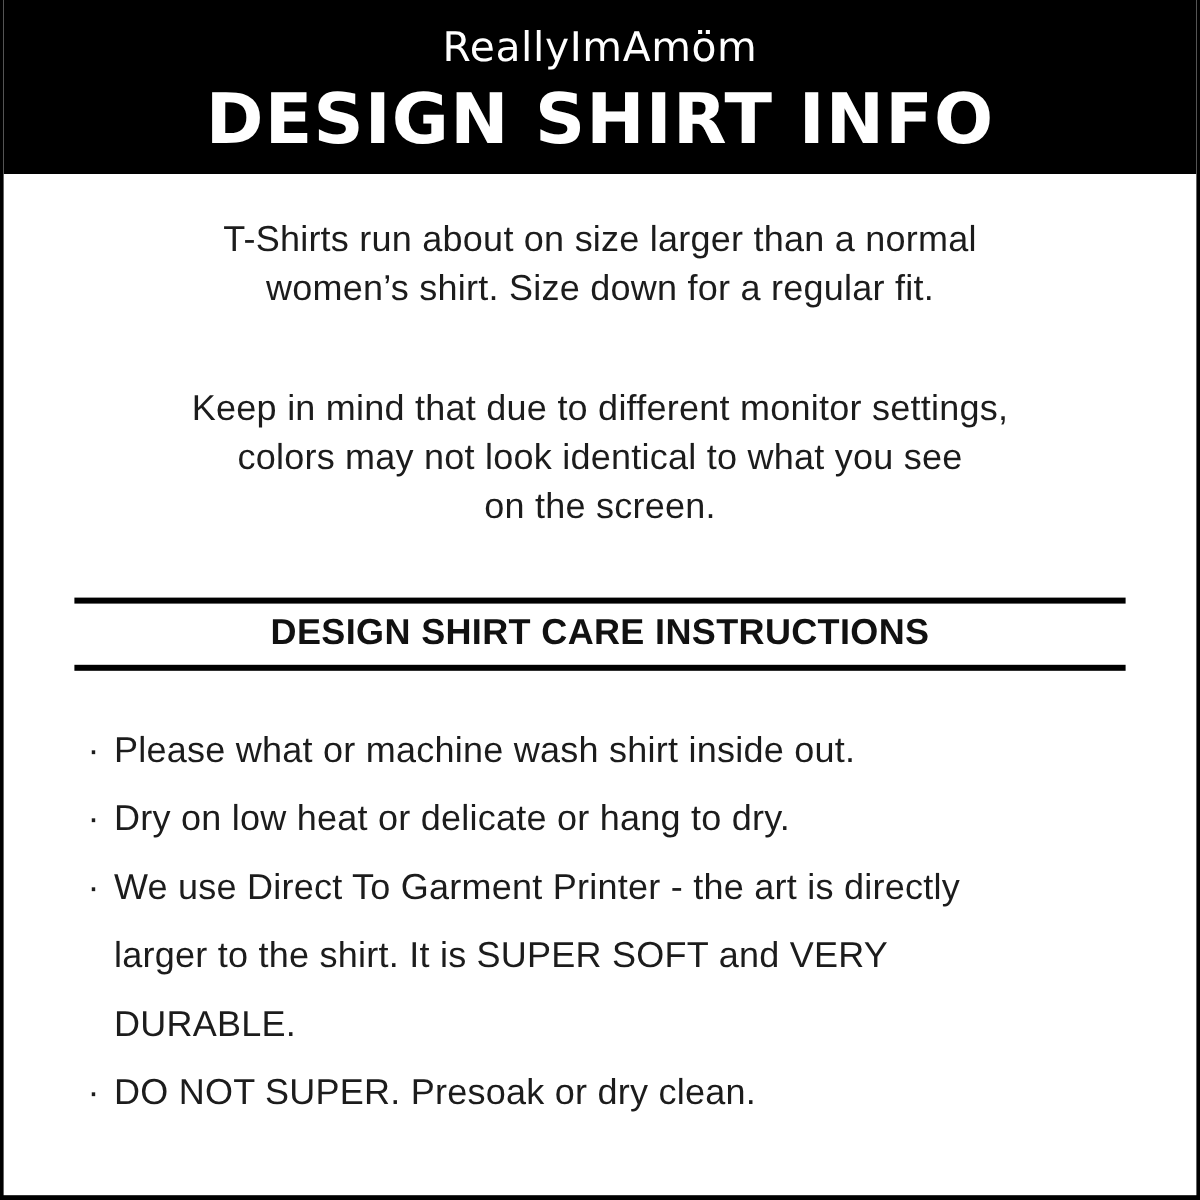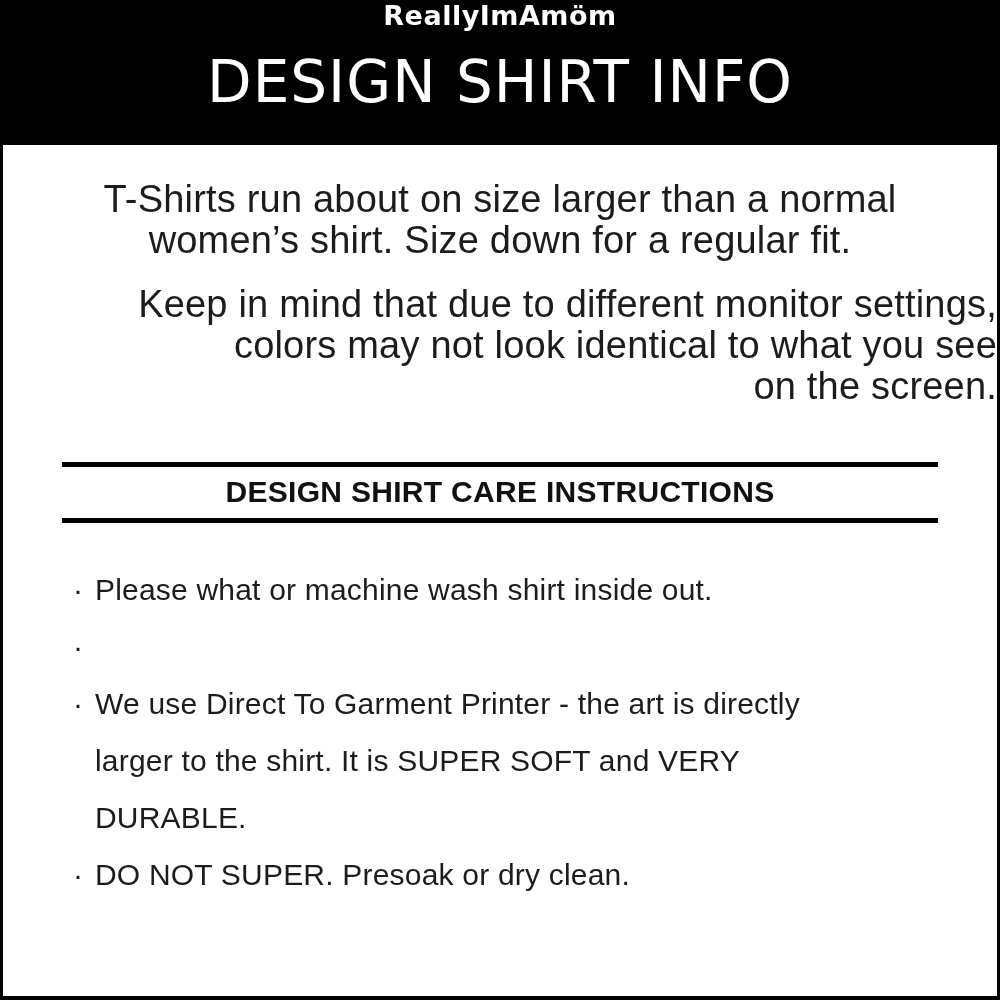--- a/index.html
+++ b/index.html
@@ -17,40 +17,41 @@
     color: #1c1c1c;
   }
   .header {
     height: 145px;
     background: #000000;
     text-align: center;
     color: #ffffff;
     font-family: "DejaVu Sans", sans-serif;
   }
   .brand {
-    font-size: 27px;
-    font-weight: bold;
+    padding-top: 20px;
+    font-size: 34px;
+    font-weight: normal;
     letter-spacing: 0.5px;
   }
   .page-title {
-    margin-top: 20px;
+    margin-top: 8px;
     font-size: 58px;
-    font-weight: normal;
+    font-weight: bold;
     letter-spacing: 1px;
     line-height: 1.1;
   }
   .intro {
     text-align: center;
-    font-size: 38px;
+    font-size: 30px;
     line-height: 41px;
     white-space: pre-line;
     letter-spacing: 0.2px;
   }
   .intro-1 { margin-top: 34px; }
-  .intro-2 { margin-top: 23px; text-align: right; }
+  .intro-2 { margin-top: 59px; }
   .care-section {
     width: 876px;
     margin: 55px auto 16px auto;
   }
   .rule {
     height: 0;
     border-top: 5px solid #000000;
   }
   .care-heading {
     text-align: center;
@@ -104,20 +105,21 @@
     <div class="rule"></div>
   </div>
 
   <ul class="care-list">
     <li class="care-item">
       <span class="bullet-dot">·</span>
       <span class="care-item-text">Please what or machine wash shirt inside out.</span>
     </li>
     <li class="care-item">
       <span class="bullet-dot">·</span>
+      <span class="care-item-text">Dry on low heat or delicate or hang to dry.</span>
     </li>
     <li class="care-item">
       <span class="bullet-dot">·</span>
       <span class="care-item-text">We use Direct To Garment Printer - the art is directly
 larger to the shirt. It is SUPER SOFT and VERY
 DURABLE.</span>
     </li>
     <li class="care-item">
       <span class="bullet-dot">·</span>
       <span class="care-item-text">DO NOT SUPER. Presoak or dry clean.</span>

